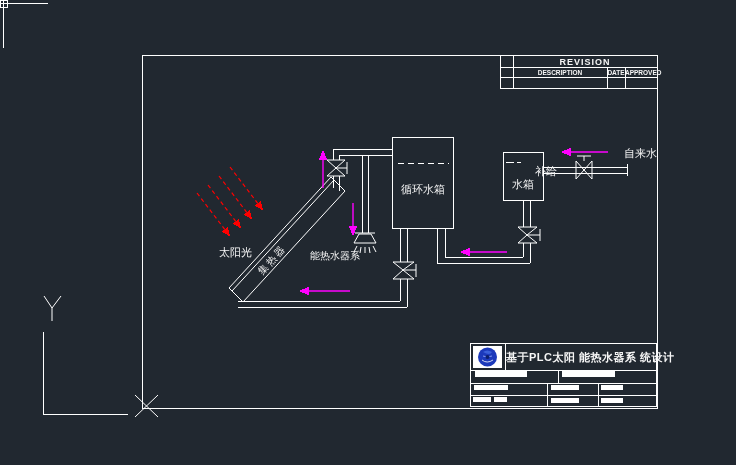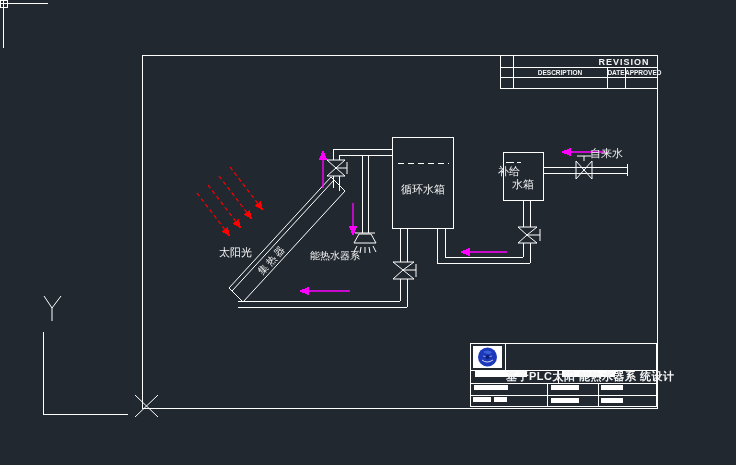--- a/index.html
+++ b/index.html
@@ -8,21 +8,21 @@
     overflow:hidden;font-family:"Liberation Sans",sans-serif;color:#f5f5f5;
   }
   #linework{position:absolute;left:0;top:0;}
   .lbl{position:absolute;color:#f5f5f5;white-space:nowrap;line-height:1.15;}
   .drawing-title{font-size:16px;letter-spacing:2px;width:270px;text-align:center;}
   .tank-lbl{text-align:center;font-size:11px;}
   .small-lbl{font-size:11px;}
   .pipe-lbl{font-size:10px;letter-spacing:0px;}
   .rot-lbl{font-size:10px;letter-spacing:2px;width:60px;text-align:center;
            transform:rotate(-48deg);}
-  .rev-title{font-size:9px;font-weight:bold;text-align:center;letter-spacing:1px;margin-left:39px;}
+  .rev-title{font-size:9px;font-weight:bold;text-align:center;letter-spacing:1px;}
   .rev-head{font-size:6.5px;font-weight:bold;text-align:center;letter-spacing:0px;}
   .tb-title{font-size:11px;font-weight:bold;text-align:center;letter-spacing:0.5px;}
 </style>
 </head>
 <body>
 
 <div id="canvas">
 
   <svg id="linework" width="736" height="465" viewBox="0 0 736 465" shape-rendering="crispEdges">
     <defs>
@@ -203,25 +203,25 @@
 
 
   <div class="lbl small-lbl" style="left:212px;top:246px;margin-left:7px;">太阳光</div>
 
   <div class="lbl rot-lbl" style="left:242px;top:254px;">集热器</div>
 
   <div class="lbl pipe-lbl" style="left:310px;top:250px;">能热水器系</div>
 
   <div class="lbl tank-lbl" style="left:393px;top:184px;width:60px;font-family:Liberation Mono, monospace;">循环水箱</div>
 
-  <div class="lbl tank-lbl" style="left:489px;top:165px;width:40px;">补给</div>
+  <div class="lbl tank-lbl" style="left:526px;top:165px;width:40px;">补给</div>
   <div class="lbl tank-lbl" style="left:503px;top:178px;width:40px;">水箱</div>
 
-  <div class="lbl small-lbl" style="left:590px;top:147px;">自来水</div>
+  <div class="lbl small-lbl" style="left:624px;top:147px;">自来水</div>
 
   <div class="lbl rev-title" style="left:513px;top:57px;width:144px;">REVISION</div>
   <div class="lbl rev-head" style="left:513px;top:69px;width:94px;">DESCRIPTION</div>
   <div class="lbl rev-head" style="left:607px;top:69px;width:18px;">DATE</div>
   <div class="lbl rev-head" style="left:625px;top:69px;width:32px;">APPROVED</div>
 
-  <div class="lbl tb-title" style="left:506px;top:370px;width:150px;">基于PLC太阳 能热水器系 统设计</div>
+  <div class="lbl tb-title" style="left:506px;top:351px;width:150px;">基于PLC太阳 能热水器系 统设计</div>
 
 </div>
 
 </body></html>

